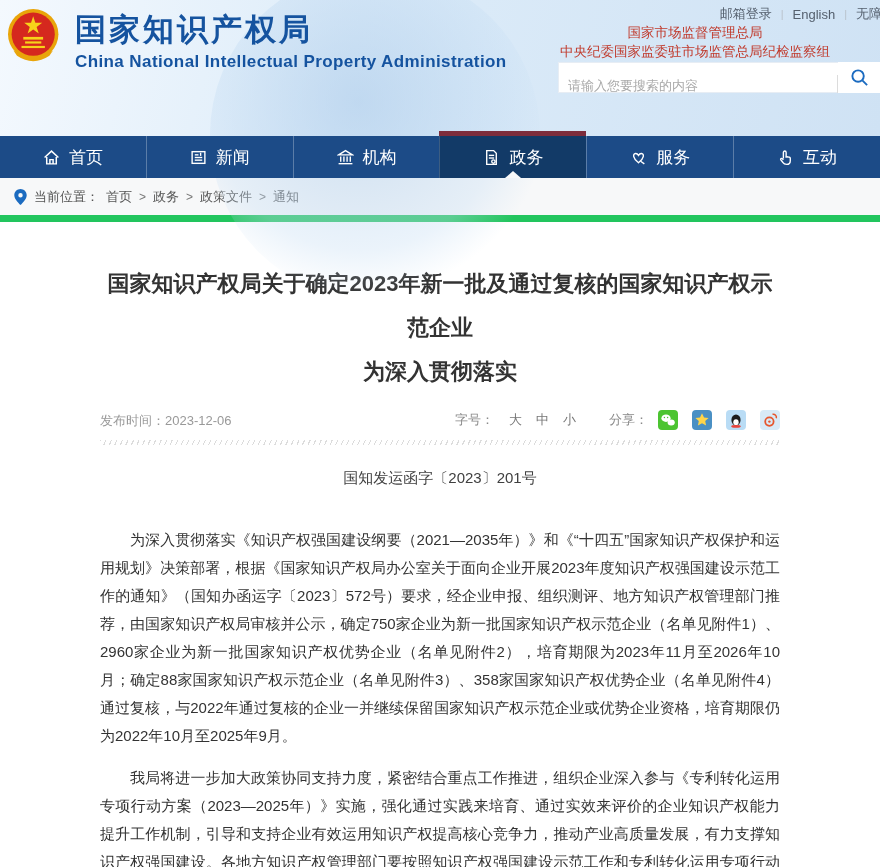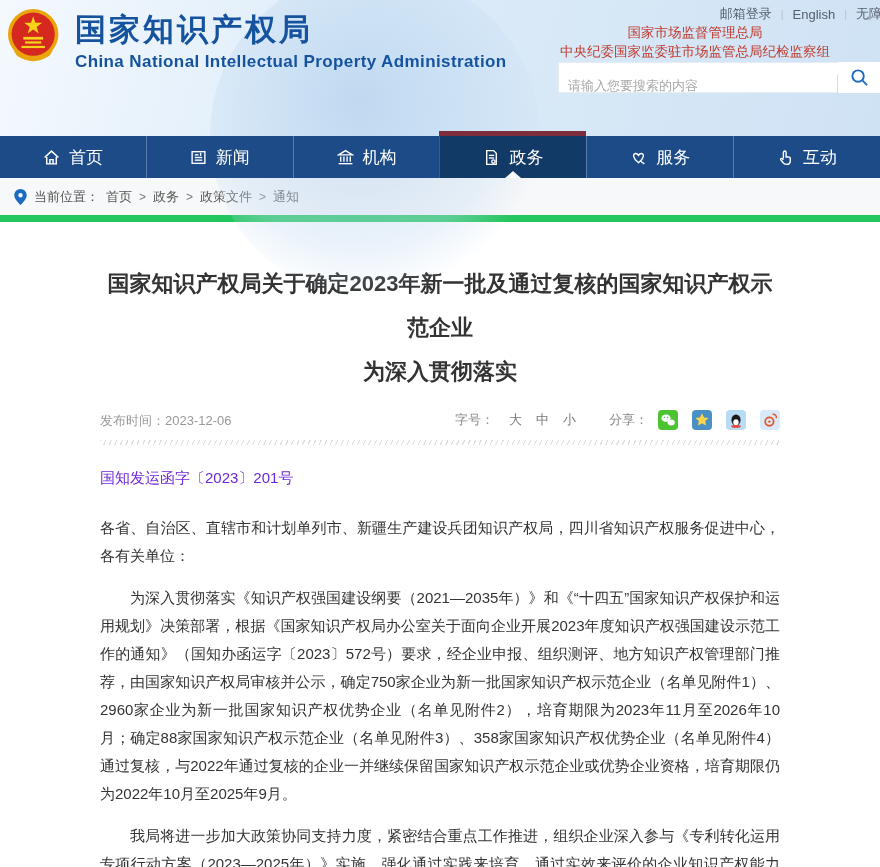--- a/index.html
+++ b/index.html
@@ -79,21 +79,21 @@
   .meta-right { display:flex; align-items:center; color:#8a8a8a; }
   .meta-right .fs-label { margin-right:8px; }
   .font-size-opt { margin:0 7px; cursor:pointer; color:#777; }
   .share-label { margin-left:26px; margin-right:10px; }
   .share-icons { display:flex; gap:14px; align-items:center; }
   .share-icons span { display:inline-flex; cursor:pointer; }
   .hatch-divider {
     height:5px; margin:6px 0 24px;
     background:repeating-linear-gradient(115deg,#dcdcdc 0 1px,transparent 1px 5px);
   }
-  .doc-number { text-align:left; font-size:15px; color:#6d28d9; margin:0 0 26px; }
+  .doc-number { text-align:center; font-size:15px; color:#404040; margin:0 0 38px; }
   .body-p { font-size:15px; color:#333; line-height:28px; text-align:justify; margin:0 0 14px; }
   .indent { text-indent:2em; }
 </style>
 </head>
 <body>
 
 <div class="site-header" data-interactable="false">
   <div class="globe" data-interactable="false"></div>
 
   <div class="logo-row" data-interactable="true">
@@ -253,19 +253,18 @@
             </svg>
         </span>
       </div>
     </div>
   </div>
 
   <div class="hatch-divider" data-interactable="false"></div>
 
   <div class="doc-number" data-interactable="false">国知发运函字〔2023〕201号</div>
 
-  <p class="body-p" data-interactable="false">各省、自治区、直辖市和计划单列市、新疆生产建设兵团知识产权局，四川省知识产权服务促进中心，各有关单位：</p>
 
   <p class="body-p indent" data-interactable="false">为深入贯彻落实《知识产权强国建设纲要（2021—2035年）》和《“十四五”国家知识产权保护和运用规划》决策部署，根据《国家知识产权局办公室关于面向企业开展2023年度知识产权强国建设示范工作的通知》（国知办函运字〔2023〕572号）要求，经企业申报、组织测评、地方知识产权管理部门推荐，由国家知识产权局审核并公示，确定750家企业为新一批国家知识产权示范企业（名单见附件1）、2960家企业为新一批国家知识产权优势企业（名单见附件2），培育期限为2023年11月至2026年10月；确定88家国家知识产权示范企业（名单见附件3）、358家国家知识产权优势企业（名单见附件4）通过复核，与2022年通过复核的企业一并继续保留国家知识产权示范企业或优势企业资格，培育期限仍为2022年10月至2025年9月。</p>
 
   <p class="body-p indent" data-interactable="false">我局将进一步加大政策协同支持力度，紧密结合重点工作推进，组织企业深入参与《专利转化运用专项行动方案（2023—2025年）》实施，强化通过实践来培育、通过实效来评价的企业知识产权能力提升工作机制，引导和支持企业有效运用知识产权提高核心竞争力，推动产业高质量发展，有力支撑知识产权强国建设。各地方知识产权管理部门要按照知识产权强国建设示范工作和专利转化运用专项行动的统一部署，结合地方工作实际，进一步完善本地区优势示范企业培育体系，加大工作组织、政策支持、保障投入力度，加强对企业的针对性指导和服务。各知识产权优势示范企业要结合自身发展定位，制定印发建设工作方案，明确建设任务和目标，建立健全知识产权工作领导和保障机制，切实发挥优势示范引领带动作用，全力做好专利转化运用专项行动重点任务落实，不断提升知识产权运用效益和竞争优势，努力打造知识产权强企建设第一方阵。</p>
 
 </div>
 
 </body></html>

